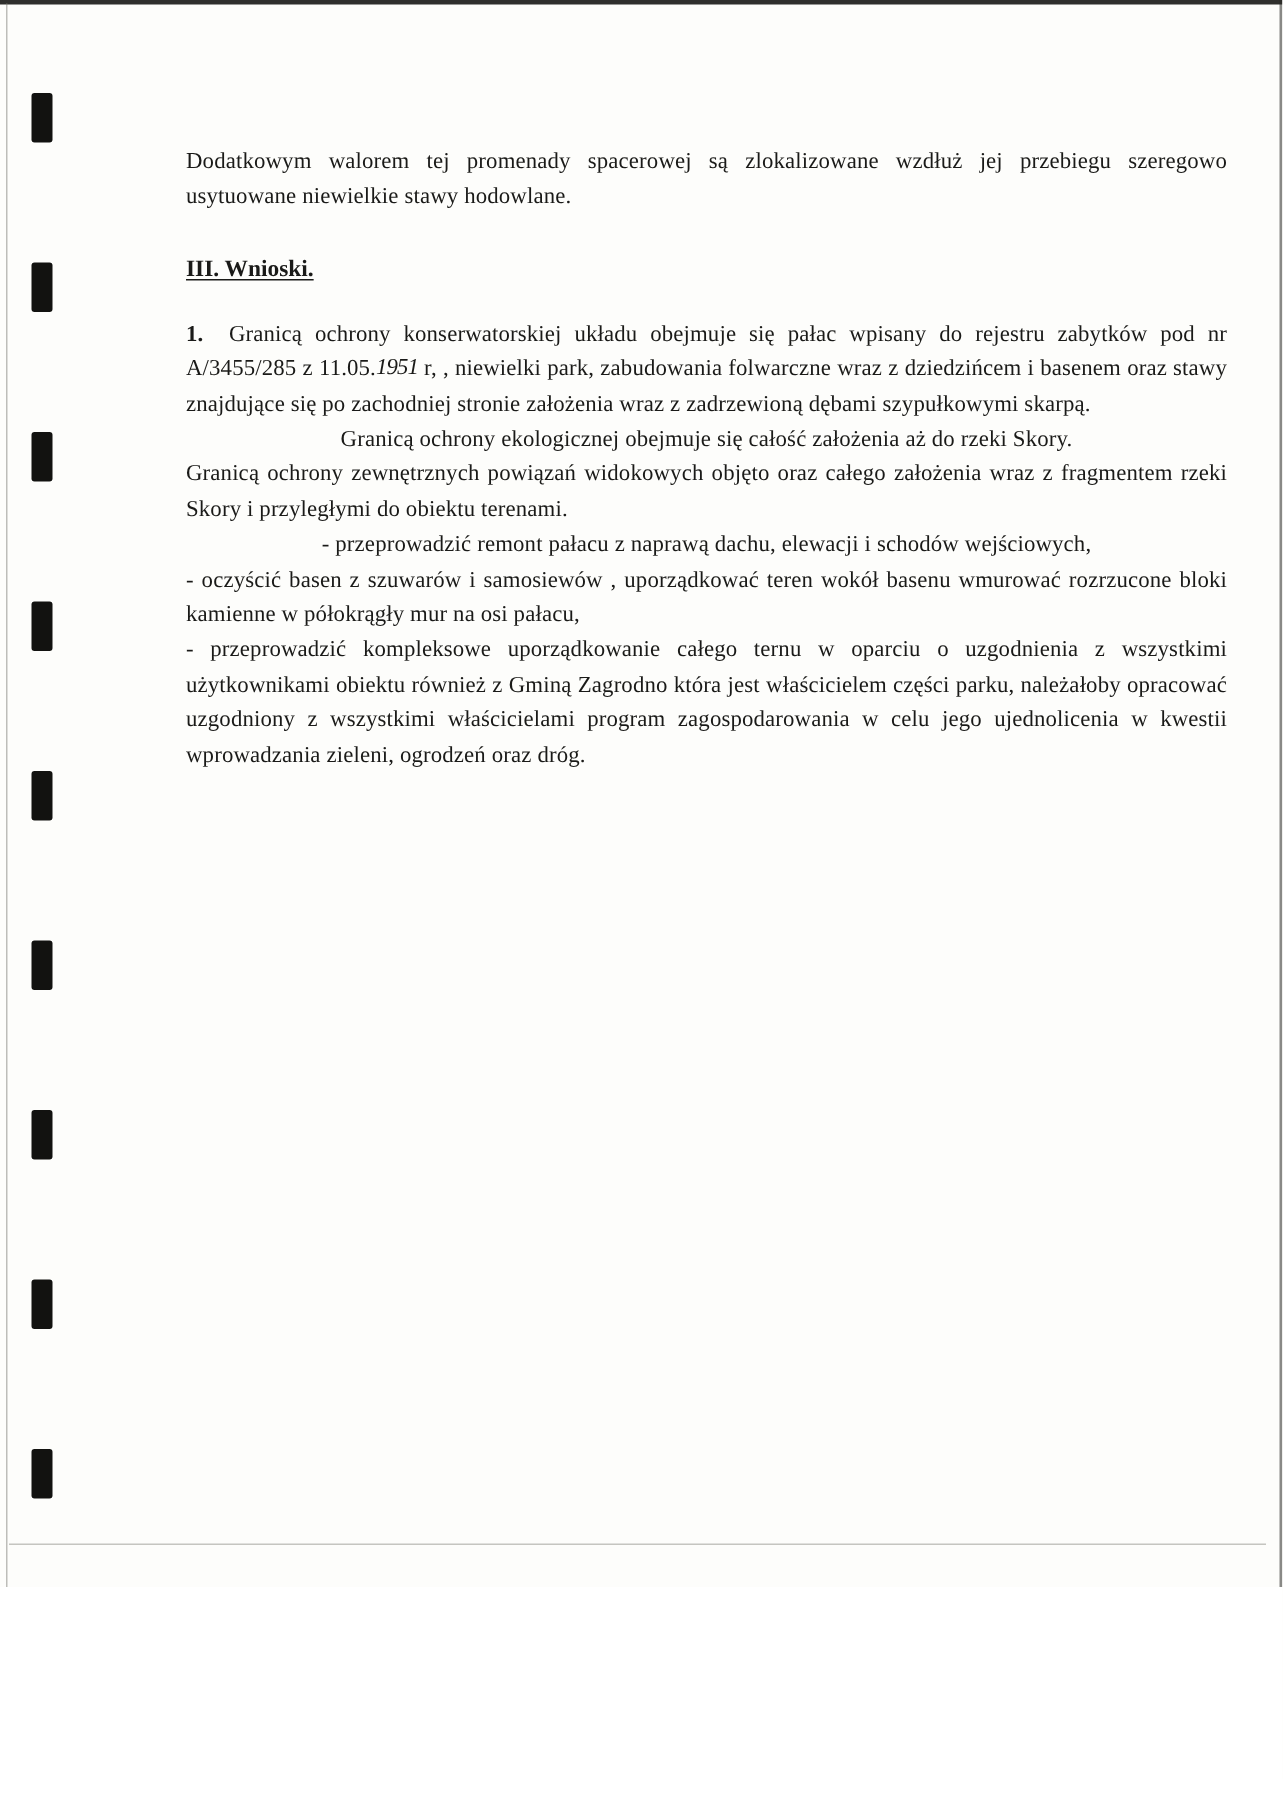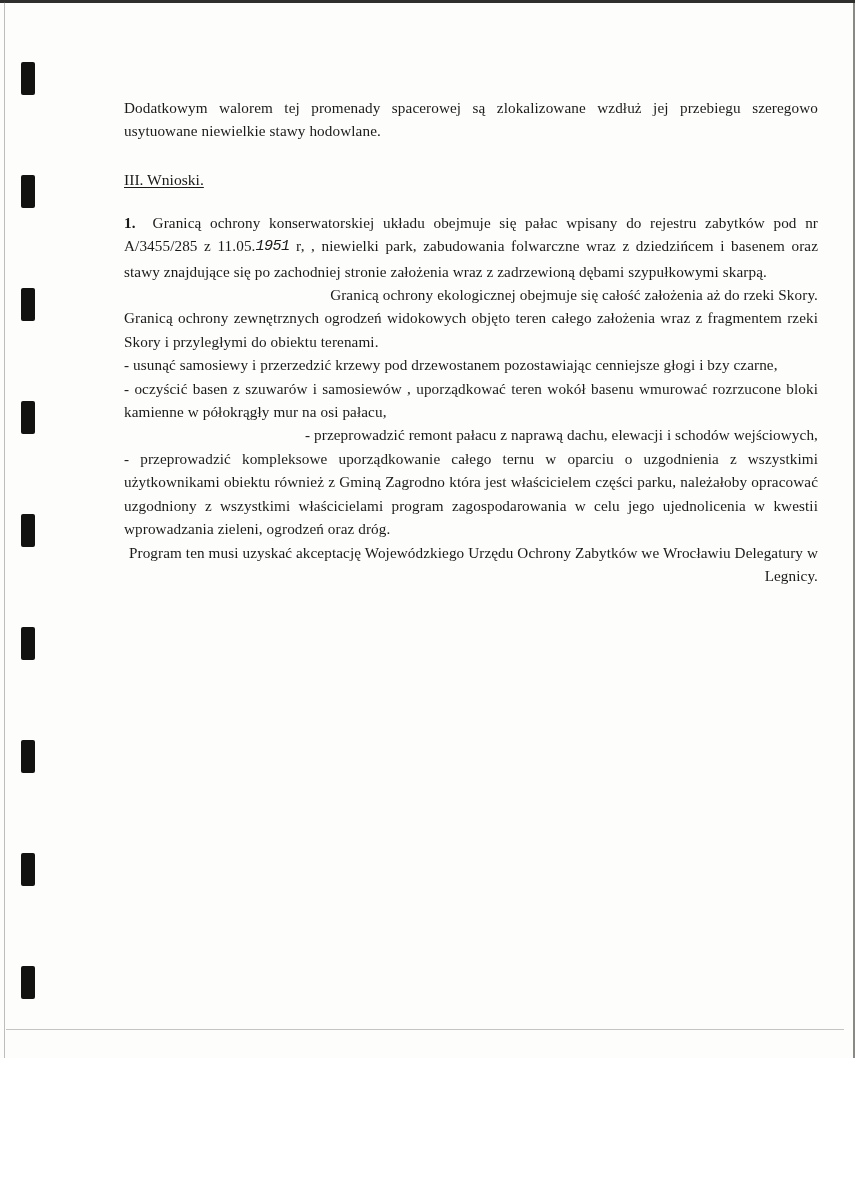--- a/index.html
+++ b/index.html
@@ -77,51 +77,51 @@
   .para {
     margin: 0;
     font-size: 15.2px;
     line-height: 23.4px;
     text-align: justify;
     text-justify: inter-word;
     letter-spacing: .1px;
   }
 
   .para.last-left {
-    text-align: right;
+    text-align: center;
   }
   .spacer-md { height: 20px; }
   .spacer-lg { height: 26px; }
 
   .heading {
     margin: 0;
     font-size: 15.6px;
     line-height: 22px;
-    font-weight: normal;
+    font-weight: bold;
     text-decoration: underline;
     text-underline-offset: 2px;
   }
 
   .num {
     font-weight: bold;
   }
 
   .gap-after-num {
     display: inline-block;
     width: 17px;
   }
 
   .wide-space {
     display: inline-block;
     width: 10px;
   }
 
   
   .handwritten {
-    font-family: Liberation Mono, monospace;
+    font-family: Liberation Serif, serif;
     font-style: italic;
     letter-spacing: -.6px;
     position: relative;
     top: -1px;
   }
 </style>
 </head>
 <body>
 
 <div class="page">
@@ -152,25 +152,23 @@
     <div class="spacer-lg"></div>
 
     <h2 class="heading">III. Wnioski.</h2>
 
     <div class="spacer-md"></div>
 
     <p class="para"><span class="num">1.</span><span class="gap-after-num"></span><span>Granicą ochrony konserwatorskiej układu obejmuje się pałac wpisany do rejestru zabytków pod nr A/3455/285 z 11.05.</span><span class="handwritten">1951</span><span> r, , niewielki  park, zabudowania folwarczne wraz z dziedzińcem i basenem oraz stawy znajdujące się po zachodniej stronie założenia wraz z zadrzewioną dębami szypułkowymi skarpą.</span></p>
 
     <p class="para last-left">Granicą ochrony ekologicznej  obejmuje się całość założenia aż do rzeki Skory.</p>
 
-    <p class="para">Granicą ochrony zewnętrznych ogrodzeń widokowych objęto teren całego założenia wraz z fragmentem rzeki Skory i przyległymi do obiektu terenami.</p>
+    <p class="para">Granicą ochrony zewnętrznych powiązań widokowych objęto oraz całego założenia wraz z fragmentem rzeki Skory i przyległymi do obiektu terenami.</p>
 
 
 
-    <p class="para">- usunąć samosiewy i przerzedzić krzewy pod drzewostanem pozostawiając cenniejsze głogi i bzy czarne,</p>
+    <p class="para last-left">- przeprowadzić remont pałacu z naprawą dachu, elewacji i schodów wejściowych,</p>
     <p class="para">- oczyścić basen z szuwarów i samosiewów , uporządkować teren wokół basenu wmurować rozrzucone bloki kamienne w półokrągły mur na osi pałacu,</p>
-    <p class="para last-left">- przeprowadzić remont pałacu z naprawą dachu, elewacji i schodów wejściowych,</p>
     <p class="para">- przeprowadzić kompleksowe uporządkowanie całego ternu w oparciu o uzgodnienia z wszystkimi użytkownikami obiektu również z Gminą Zagrodno która jest właścicielem części parku, należałoby opracować uzgodniony z wszystkimi właścicielami program zagospodarowania w celu jego ujednolicenia w kwestii wprowadzania zieleni, ogrodzeń oraz dróg.</p>
 
-    <p class="para last-left">Program ten musi uzyskać akceptację Wojewódzkiego Urzędu Ochrony Zabytków we Wrocławiu Delegatury w Legnicy.</p>
 
   </div>
 </div>
 
 </body></html>

